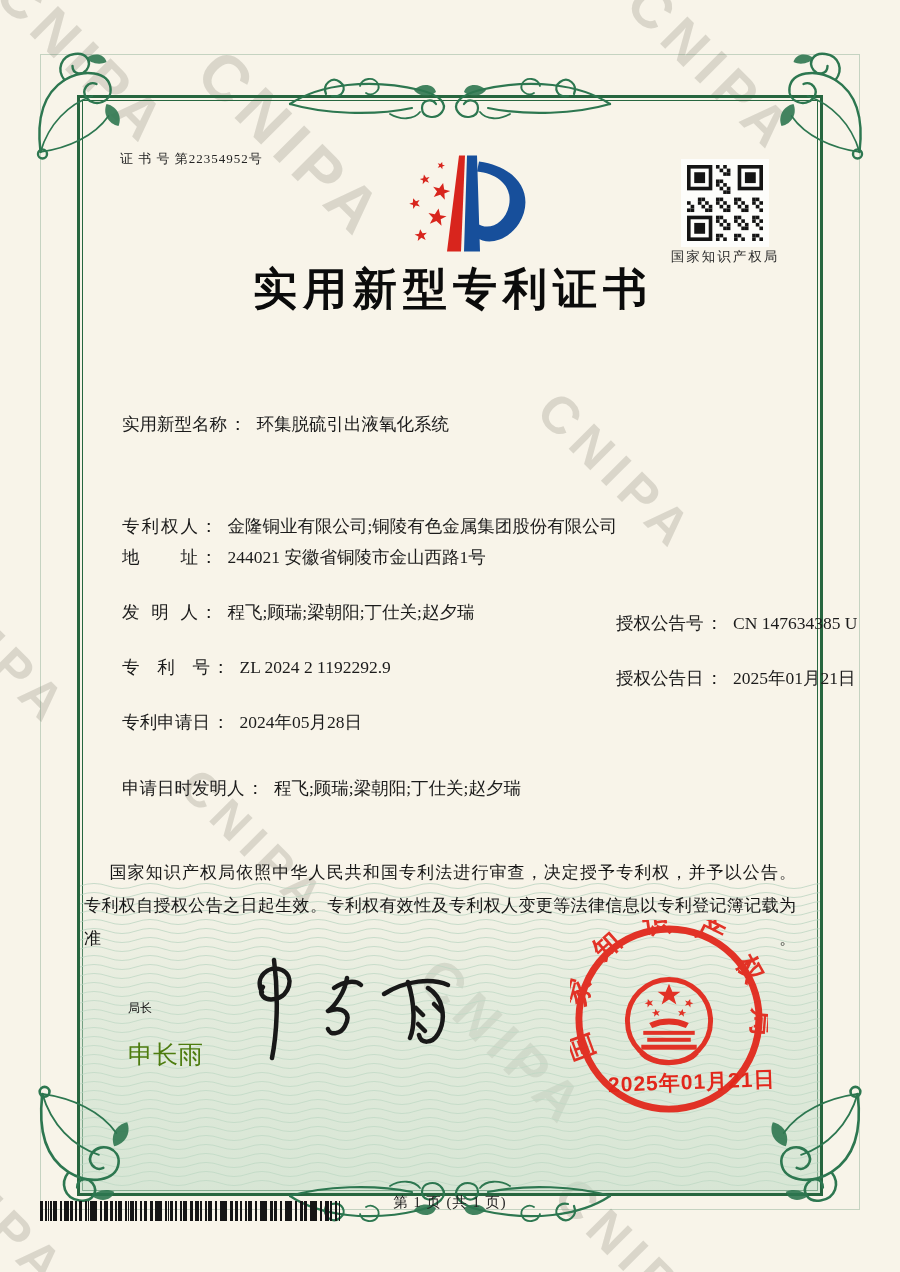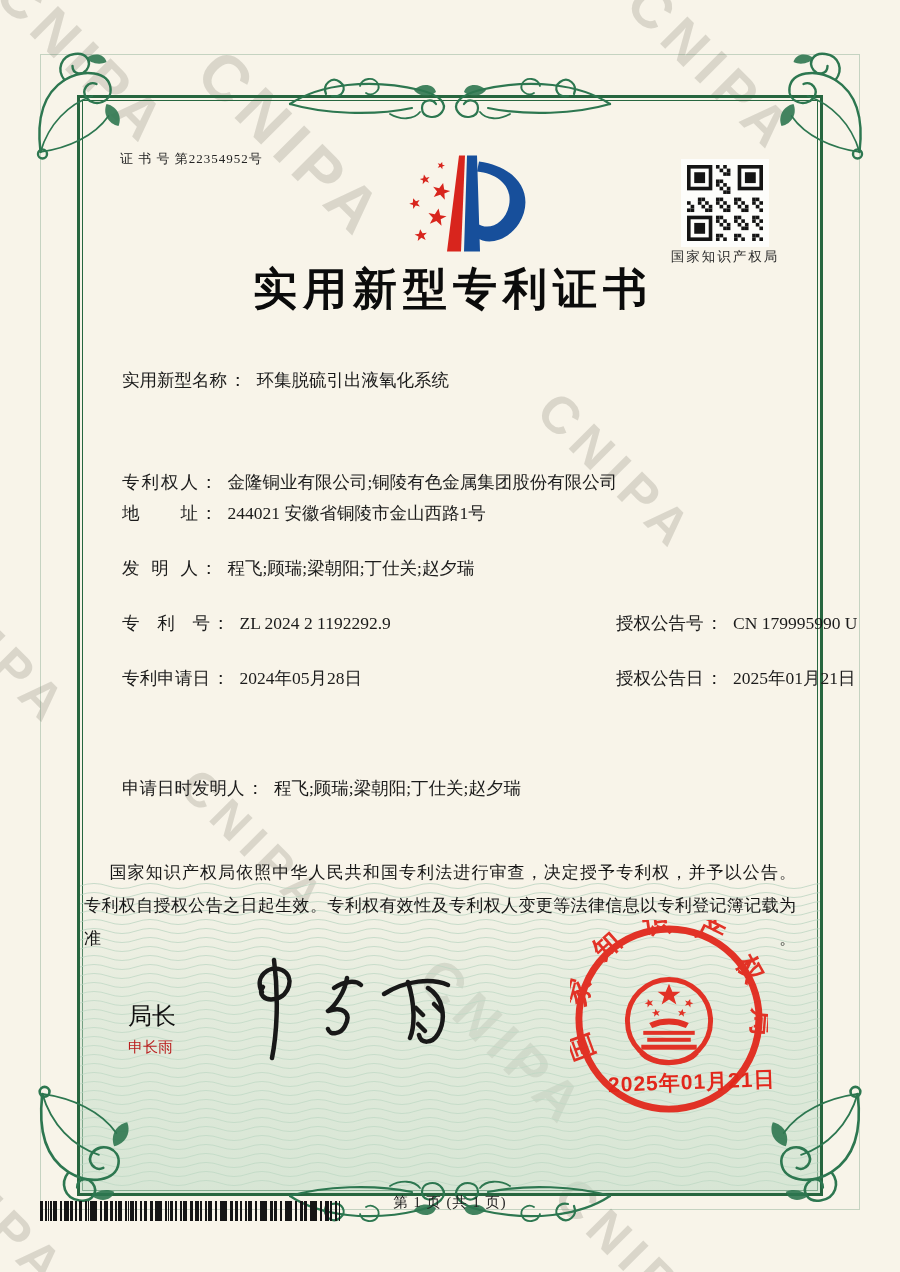--- a/index.html
+++ b/index.html
@@ -28,32 +28,32 @@
   .abs{position:absolute;z-index:4;}
   .cert-no{left:120px;top:150px;font-size:13px;letter-spacing:1px;color:#242424;}
   .logo{left:383px;top:146px;}
   .qr-box{left:681px;top:159px;width:88px;height:88px;background:#fdfdfb;z-index:4;
       display:flex;align-items:center;justify-content:center;}
   .qr-caption{left:660px;top:248px;width:130px;text-align:center;font-size:13.5px;
       letter-spacing:2px;color:#2b2b2b;}
   .title{left:6px;right:0;top:260px;text-align:center;font-size:44px;font-weight:700;
       letter-spacing:6px;color:#0b0b0b;}
   .row{left:122px;font-size:17.5px;white-space:nowrap;color:#1b1b1b;}
-  .flabel{display:inline-block;text-align:justify;text-align-last:justify;vertical-align:bottom;}
+  .flabel{display:inline-block;text-align:justify;text-align-last:justify;vertical-align:bottom;margin-top:44px;}
   .w76{width:76px;}
   .w88{width:88px;}
   .colon{padding:0 10px 0 2px;}
   .rcol{position:absolute;left:494px;top:0;white-space:nowrap;}
   .r0{top:368px;} .r1{top:470px;} .r2{top:501px;} .r3{top:556px;}
   .r4{top:611px;} .r5{top:666px;} .r6{top:721px;} .r7{top:776px;text-align:right;}
   .para{left:84px;top:856px;width:712px;font-size:17px;line-height:33px;color:#151515;}
   .para .l1{text-indent:1.5em;text-align:justify;text-align-last:justify;}
   .para .l2{text-align:justify;text-align-last:justify;}
-  .sig-title{left:128px;top:1000px;font-family:"Liberation Sans",sans-serif;font-size:24px;color:#101010;}
-  .sig-name{left:128px;top:1038px;font-family:"Liberation Sans",sans-serif;font-size:15px;color:#b91c1c;}
+  .sig-title{left:128px;top:1000px;font-family:"Liberation Sans",sans-serif;font-size:12px;color:#101010;}
+  .sig-name{left:128px;top:1038px;font-family:"Liberation Sans",sans-serif;font-size:25px;color:#4d7c0f;}
   .sig-svg{left:232px;top:952px;z-index:4;}
   .seal-svg{left:570px;top:920px;z-index:5;opacity:0.94;}
   .seal-date{left:608px;top:1068px;font-family:"Liberation Sans",sans-serif;font-weight:700;
       font-size:21px;color:#e2271b;letter-spacing:1px;transform:rotate(-2deg);z-index:6;}
   .footer{left:0;right:0;top:1150px;text-align:center;font-size:14.5px;letter-spacing:1px;color:#222;margin-top:43px;}
   .barcode{left:40px;top:1201px;width:300px;height:20px;z-index:4;
       background-image:
         repeating-linear-gradient(90deg,#151515 0 2px,transparent 2px 5px),
         repeating-linear-gradient(90deg,#151515 0 1px,transparent 1px 8px),
         repeating-linear-gradient(90deg,#151515 0 3px,transparent 3px 13px);}
@@ -286,21 +286,21 @@
     <span class="flabel w76">专利权人</span><span class="colon">：</span><span>金隆铜业有限公司;铜陵有色金属集团股份有限公司</span>
   </div>
   <div class="abs row r2">
     <span class="flabel w76">地址</span><span class="colon">：</span><span>244021 安徽省铜陵市金山西路1号</span>
   </div>
   <div class="abs row r3">
     <span class="flabel w76">发明人</span><span class="colon">：</span><span>程飞;顾瑞;梁朝阳;丁仕关;赵夕瑞</span>
   </div>
   <div class="abs row r4">
     <span class="flabel w88">专利号</span><span class="colon">：</span><span>ZL 2024 2 1192292.9</span>
-    <span class="rcol"><span>授权公告号</span><span class="colon">：</span><span>CN 179995990 U</span></span>
+    <span class="rcol"><span>授权公告号</span><span class="colon">：</span><span>CN 147634385 U</span></span>
   </div>
   <div class="abs row r5">
     <span class="flabel w88">专利申请日</span><span class="colon">：</span><span>2024年05月28日</span>
     <span class="rcol"><span>授权公告日</span><span class="colon">：</span><span>2025年01月21日</span></span>
   </div>
   <div class="abs row r7">
     <span>申请日时发明人</span><span class="colon">：</span><span>程飞;顾瑞;梁朝阳;丁仕关;赵夕瑞</span>
   </div>
 
   <div class="abs para">

